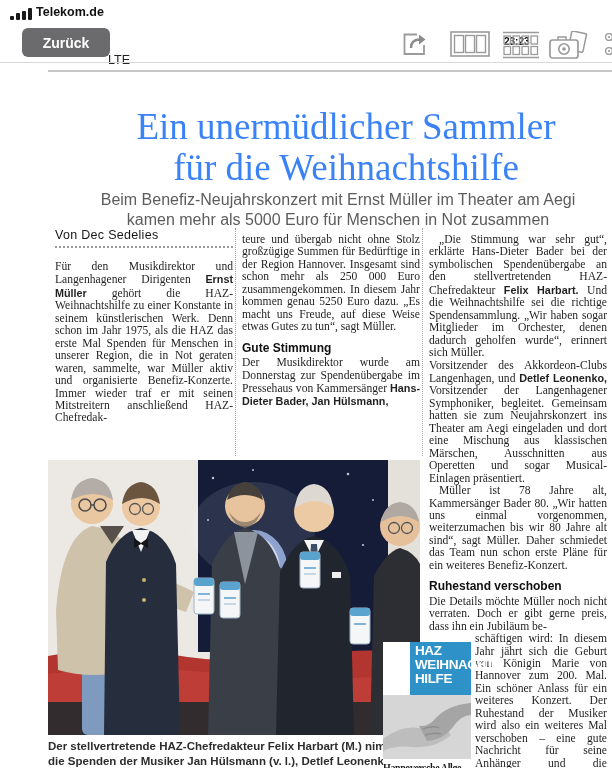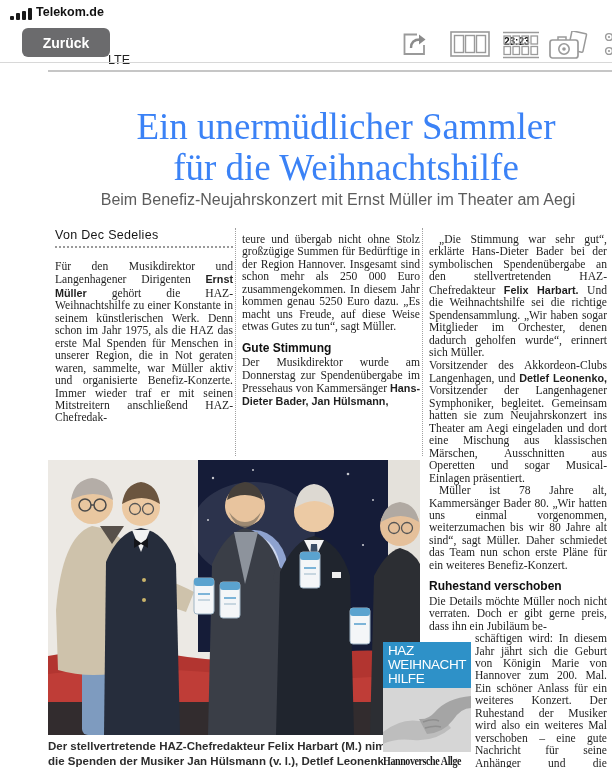--- a/index.html
+++ b/index.html
@@ -40,22 +40,22 @@
   .blk-narrow{margin-left:46px;}
   .blk-subhead{font-family:"Liberation Sans",sans-serif;font-size:12px;font-weight:bold;
                margin:8px 0 3px;text-align:left;color:#101010;}
   .run-bold{font-family:"Liberation Sans",sans-serif;font-weight:bold;font-size:10.8px;}
   
   .photo{position:absolute;left:0;top:388px;width:372px;height:275px;overflow:hidden;background:#ece9e4;}
   .caption{position:absolute;left:0;top:667px;width:372px;font-size:11.5px;font-weight:bold;
            color:#2d2d2d;line-height:15px;}
   
   .promo{position:absolute;left:335px;top:570px;width:88px;height:128px;z-index:6;background:#fff;}
-  .promo-header{background:#2e91c8;color:#fff;font-weight:normal;font-size:13.5px;line-height:13.8px;
-                padding:2px 1px 3px 5px;letter-spacing:-.4px;}
+  .promo-header{background:#2e91c8;color:#fff;font-weight:bold;font-size:13.5px;line-height:13.8px;
+                padding:2px 1px 10px 5px;letter-spacing:-.4px;margin-left:27px;}
   .promo-hands{display:block;}
   .promo-footer{font-family:"Liberation Serif",serif;font-weight:bold;font-size:12.5px;color:#1c1c1c;
                 transform:scaleX(.8);transform-origin:left center;white-space:nowrap;margin-top:2px;
                 letter-spacing:-.5px;}
 </style>
 </head>
 <body>
 
 <div class="status-bar">
   <svg class="signal" width="24" height="12" viewBox="0 0 24 12">
@@ -126,21 +126,21 @@
   </button>
 </div>
 <div class="app-divider"></div>
 
 <div class="page">
 
   <h1 class="headline"><span>Ein unermüdlicher Sammler</span><br>
       <span>für die Weihnachtshilfe</span></h1>
 
   <p class="subtitle"><span>Beim Benefiz-Neujahrskonzert mit Ernst Müller im Theater am Aegi</span><br>
-     </p>
+     <span>kamen mehr als 5000 Euro für Menschen in Not zusammen</span></p>
 
   <div class="byline">Von Dec Sedelies</div>
 
   <div class="col-rule rule-1"></div>
   <div class="col-rule rule-2"></div>
 
   <div class="col col-1">
       <p class="blk blk-first"><span>Für den Musikdirektor und Langenhagener Dirigenten </span><span class="run-bold">Ernst Müller</span><span> gehört die HAZ-Weihnachtshilfe zu einer Konstante in seinem künstlerischen Werk. Denn schon im Jahr 1975, als die HAZ das erste Mal Spenden für Menschen in unserer Region, die in Not geraten waren, sammelte, war Müller aktiv und organisierte Benefiz-Konzerte. Immer wieder traf er mit seinen Mitstreitern anschließend HAZ-Chefredak-</span></p>
     </div>
   <div class="col col-2">

